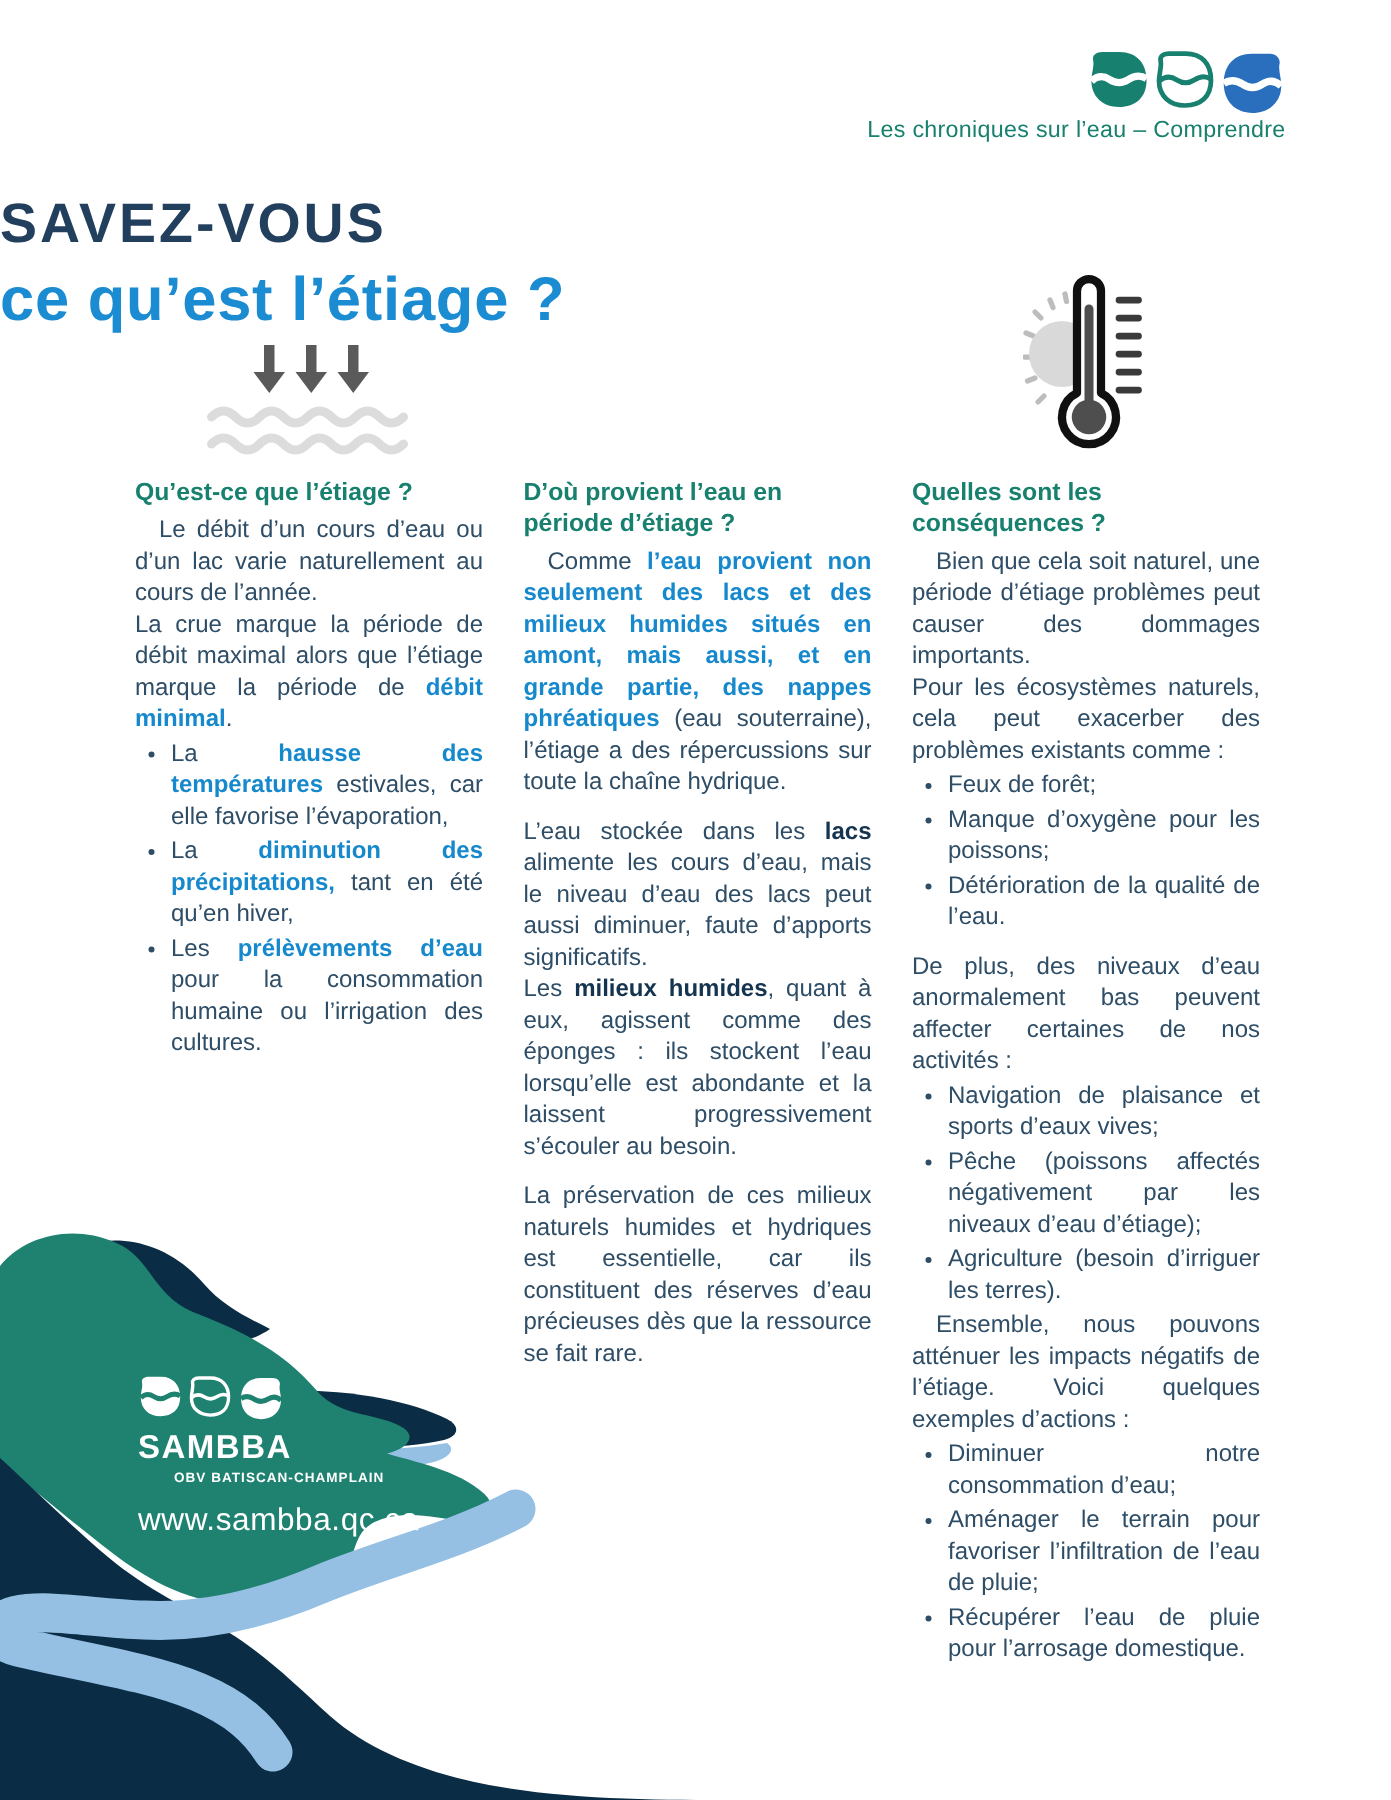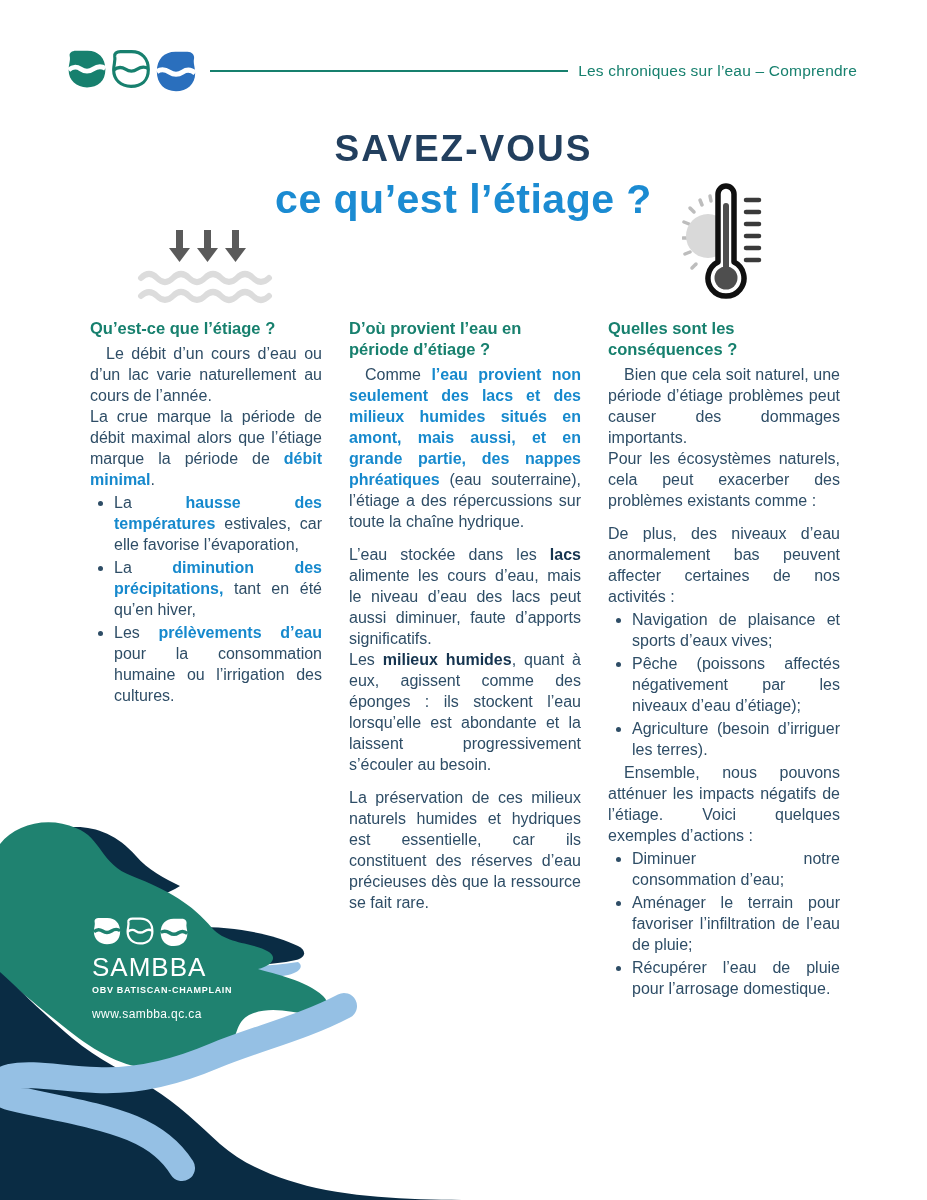--- a/index.html
+++ b/index.html
@@ -1,28 +1,28 @@
 <!DOCTYPE html>
 <html lang="fr"><head>
 <meta charset="utf-8">
 <style>
   html,body{margin:0;padding:0;}
   body{width:927px;height:1200px;position:relative;background:#ffffff;
        font-family:"Liberation Sans","DejaVu Sans",sans-serif;overflow:hidden;}
   .page{position:absolute;inset:0;}
 
   
-  .header{position:absolute;left:66px;top:48px;right:70px;display:flex;align-items:center;}
+  .header{position:absolute;left:66px;top:32px;right:70px;display:flex;align-items:flex-end;flex-direction:column;}
   .logo-row{display:flex;align-items:flex-start;gap:2px;}
   .logo-row svg{display:block;}
   .hr-line{flex:1;height:2px;background:#17806E;margin:0 10px 0 12px;}
   .tagline{color:#17806E;font-size:15.5px;letter-spacing:.2px;white-space:nowrap;}
 
   
-  .title-block{position:absolute;left:0;right:0;top:128px;text-align:center;}
+  .title-block{position:absolute;left:0;right:0;top:128px;}
   .title-1{color:#223F5E;font-size:37px;font-weight:600;letter-spacing:2px;}
   .title-2{color:#1B8BD2;font-size:41px;font-weight:800;margin-top:6px;letter-spacing:.5px;}
 
   
   .arrows-waves{position:absolute;left:136px;top:222px;}
   .thermo{position:absolute;left:682px;top:178px;}
 
   
   .cols{position:absolute;left:90px;top:318px;width:750px;
         display:grid;grid-template-columns:1fr 1fr 1fr;column-gap:27px;
@@ -36,23 +36,23 @@
   .bi-blue{color:#1689CD;font-weight:700;font-style:italic;}
   .b-navy{color:#15344F;font-weight:700;}
   .col ul{margin:2px 0 0 0;padding:0 0 0 24px;}
   .col li{margin:0 0 2px 0;}
   .col li::marker{color:#2E4D66;}
 
   
   .landscape{position:absolute;left:0;top:780px;width:560px;height:420px;}
   .footer-logo{position:absolute;left:92px;top:916px;width:220px;color:#fff;z-index:5;}
   .footer-logo .icons{display:flex;gap:3px;align-items:flex-start;}
-  .footer-name{font-size:26px;font-weight:400;letter-spacing:1px;margin-top:4px;}
-  .footer-sub{font-size:9px;font-weight:700;letter-spacing:.7px;margin-top:2px;}
-  .footer-url{font-size:12px;font-weight:400;letter-spacing:.4px;margin-top:12px;}
+  .footer-name{font-size:22px;font-weight:700;letter-spacing:1px;margin-top:4px;}
+  .footer-sub{font-size:9px;font-weight:700;letter-spacing:.7px;margin-top:2px;margin-left:24px;}
+  .footer-url{font-size:21px;font-weight:400;letter-spacing:.4px;margin-top:12px;}
 </style>
 </head>
 <body>
 
 <div class="page">
 
   <div class="header">
     <div class="logo-row">
       <svg width="42" height="42" viewBox="0 0 40 40">
         <path d="M20.5,2.5 C31,2.5 37.5,9.5 37.5,20.5 C37.5,31.5 30.5,37.5 20,37.5 C10,37.5 2.5,31 2.5,21 C2.5,15.5 4.5,11.5 3.5,7.5 C3,4.5 5.5,2.5 9.5,2.5 Z" fill="#17806E"></path>
@@ -135,20 +135,25 @@
       <p class="indent"><span>Comme </span><span class="b-blue">l’eau provient non seulement des lacs et des milieux humides situés en amont, mais aussi, et en grande partie, des nappes phréatiques</span><span> (eau souterraine), l’étiage a des répercussions sur toute la chaîne hydrique.</span></p>
       <p class="gap"><span>L’eau stockée dans les </span><span class="b-navy">lacs</span><span> alimente les cours d’eau, mais le niveau d’eau des lacs peut aussi diminuer, faute d’apports significatifs.</span></p>
       <p><span>Les </span><span class="b-navy">milieux humides</span><span>, quant à eux, agissent comme des éponges : ils stockent l’eau lorsqu’elle est abondante et la laissent progressivement s’écouler au besoin.</span></p>
       <p class="gap">La préservation de ces milieux naturels humides et hydriques est essentielle, car ils constituent des réserves d’eau précieuses dès que la ressource se fait rare.</p>
     </div>
 
     <div class="col">
       <h3>Quelles sont les conséquences ?</h3>
       <p class="indent">Bien que cela soit naturel, une période d’étiage problèmes peut causer des dommages importants.</p>
       <p>Pour les écosystèmes naturels, cela peut exacerber des problèmes existants comme :</p>
+      <ul>
+        <li>Feux de forêt;</li>
+        <li>Manque d’oxygène pour les poissons;</li>
+        <li>Détérioration de la qualité de l’eau.</li>
+      </ul>
       <p class="gap">De plus, des niveaux d’eau anormalement bas peuvent affecter certaines de nos activités :</p>
       <ul>
         <li>Navigation de plaisance et sports d’eaux vives;</li>
         <li>Pêche (poissons affectés négativement par les niveaux d’eau d’étiage);</li>
         <li>Agriculture (besoin d’irriguer les terres).</li>
       </ul>
       <p class="indent">Ensemble, nous pouvons atténuer les impacts négatifs de l’étiage. Voici quelques exemples d’actions :</p>
       <ul>
         <li>Diminuer notre consommation d’eau;</li>
         <li>Aménager le terrain pour favoriser l’infiltration de l’eau de pluie;</li>

